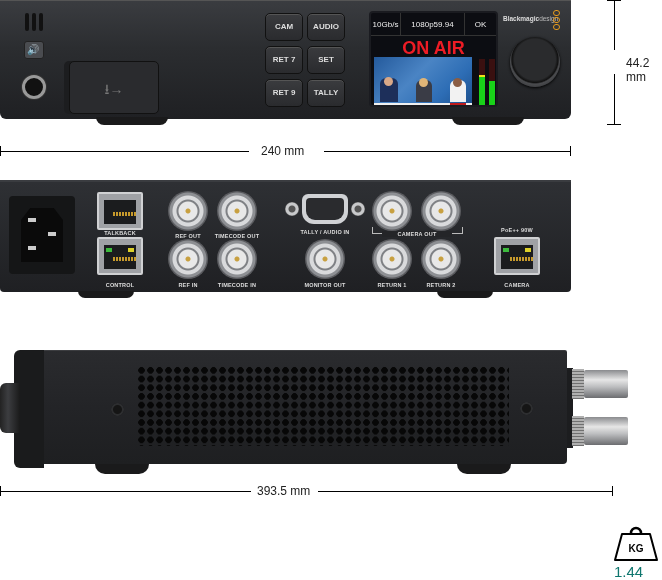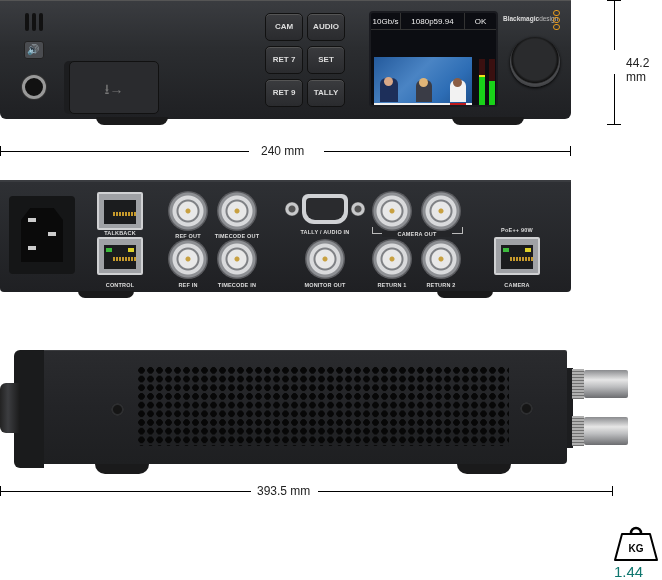--- a/index.html
+++ b/index.html
@@ -10,21 +10,21 @@
   .front { left: 0; top: 0; width: 571px; height: 119px; background: linear-gradient(#3a3c40, #2b2d30 40%, #1f2023); border-radius: 0 0 6px 6px; border-top: 1px solid #555; }
   .foot { background: #1a1a1b; border-radius: 0 0 12px 12px; }
   .grille { left: 25px; top: 13px; width: 20px; height: 18px; display: flex; gap: 3px; }
   .grille span { width: 4px; height: 18px; background: #111; border-radius: 2px; }
   .spk-btn { left: 24px; top: 41px; width: 20px; height: 18px; background: #4a4c50; border-radius: 3px; border: 1px solid #222; color: #ddd; font-size: 10px; text-align: center; line-height: 16px; }
   .jack { left: 22px; top: 75px; width: 24px; height: 24px; border-radius: 50%; background: #111; border: 3px solid #999; box-shadow: 0 0 0 1px #333; }
   .usb-cover { left: 69px; top: 61px; width: 90px; height: 53px; background: #2a2b2e; border-radius: 5px; border: 1px solid #111; box-shadow: -5px 0 0 #1c1d1f; }
   .usb-cover span { position:absolute; left: 0; right: 0; top: 17px; text-align: center; color: #777; font-size: 14px; }
   .btn { width: 38px; height: 28px; background: linear-gradient(#3a3b3e, #2a2b2e); border: 1px solid #111; border-radius: 5px; color: #ddd; font-size: 8px; font-weight: bold; text-align: center; line-height: 26px; box-shadow: inset 0 1px 0 #555; }
   .screen { left: 369px; top: 11px; width: 129px; height: 96px; background: #0c0d12; border: 2px solid #1a1b20; border-radius: 4px; overflow: hidden; }
-  .status-bar { display: flex; height: 17px; border-bottom: 1px solid #333; color: #eee; font-size: 8px; }
+  .status-bar { display: flex; height: 23px; border-bottom: 1px solid #333; color: #eee; font-size: 8px; }
   .status-bar span { display: flex; align-items: center; justify-content: center; border-right: 1px solid #333; }
   .onair { height: 25px; color: #ee1c25; font-size: 18px; font-weight: bold; text-align: center; line-height: 25px; }
   .video { position: absolute; left: 3px; top: 44px; width: 98px; height: 53px; background: linear-gradient(135deg, #245a9c, #4a84c4 40%, #2d6db5 70%, #1b4b86); overflow: hidden; }
   .video .p { position: absolute; bottom: 8px; border-radius: 6px 6px 0 0; }
   .ticker { position: absolute; bottom: 2px; left: 0; width: 100%; height: 5px; background: #f0f0f0; }
   .ticker-r { position: absolute; bottom: 2px; right: 6px; width: 16px; height: 5px; background: #c01a1a; }
   .meter { position: absolute; top: 46px; width: 6px; height: 46px; background: #3a1010; }
   .meter .g { position: absolute; bottom: 0; width: 100%; background: #19d219; }
   .meter .y { position: absolute; width: 100%; height: 2px; background: #f3e11a; }
   .logo { left: 503px; top: 15px; color: #bbb; font-size: 6.5px; }
@@ -91,20 +91,21 @@
 <div class="abs btn" style="left:307px;top:46px;">SET</div>
 <div class="abs btn" style="left:265px;top:79px;">RET 9</div>
 <div class="abs btn" style="left:307px;top:79px;">TALLY</div>
 
 <div class="abs screen">
   <div class="status-bar">
     <span style="width:30px;">10Gb/s</span>
     <span style="width:64px;">1080p59.94</span>
     <span style="flex:1;border-right:none;">OK</span>
   </div>
+  <div class="onair">ON AIR</div>
   <div class="video">
     <div class="p" style="left:6px;width:18px;height:24px;background:#1d2f5a;"></div>
     <div class="p" style="left:10px;top:20px;width:9px;height:9px;border-radius:50%;background:#d9a887;"></div>
     <div class="p" style="left:42px;width:16px;height:22px;background:#3a3c46;"></div>
     <div class="p" style="left:45px;top:21px;width:9px;height:9px;border-radius:50%;background:#e0b577;"></div>
     <div class="p" style="left:76px;width:16px;height:22px;background:#f2f2f2;"></div>
     <div class="p" style="left:79px;top:21px;width:9px;height:9px;border-radius:50%;background:#8a5d44;"></div>
     <div class="ticker"></div>
     <div class="ticker-r"></div>
   </div>

